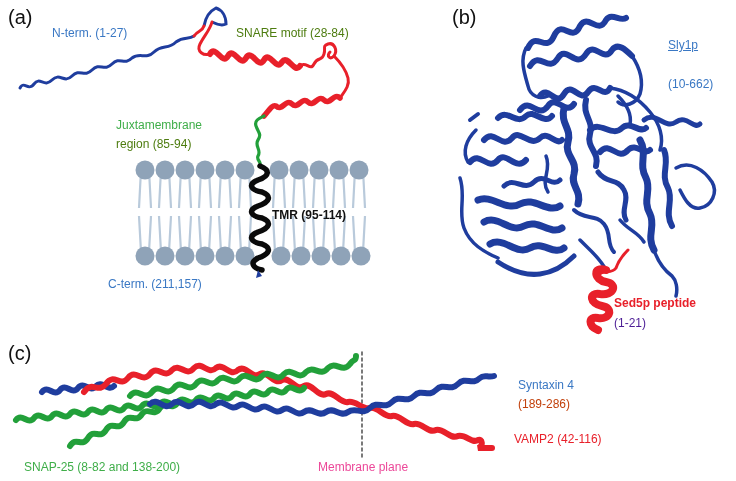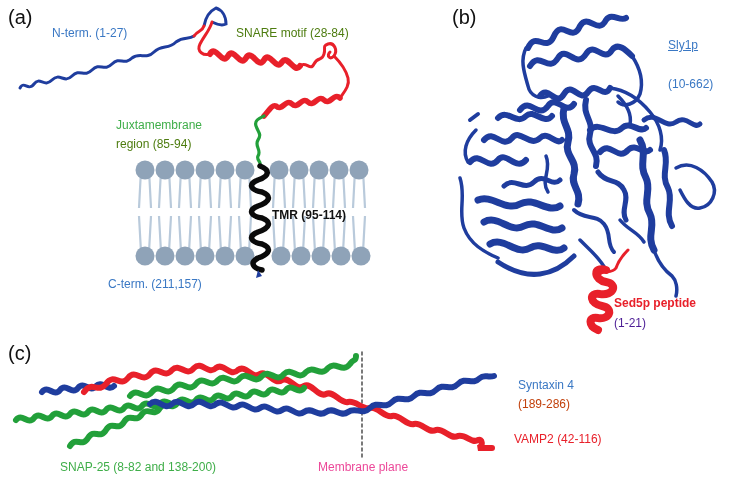--- a/index.html
+++ b/index.html
@@ -163,14 +163,14 @@
 <div class="lbl" style="left:108px; top:275px; color:#3a78c4;">C-term. (211,157)</div>
 
 <div class="lbl" style="left:668px; top:36px; color:#3a78c4;text-decoration:underline;">Sly1p</div>
 <div class="lbl" style="left:668px; top:75px; color:#3a78c4;">(10-662)</div>
 <div class="lbl" style="left:614px; top:294px; color:#e8202a;font-weight:bold;">Sed5p peptide</div>
 <div class="lbl" style="left:614px; top:314px; color:#4c1d95;">(1-21)</div>
 
 <div class="lbl" style="left:518px; top:376px; color:#3a78c4;">Syntaxin 4</div>
 <div class="lbl" style="left:518px; top:395px; color:#c2410c;">(189-286)</div>
 <div class="lbl" style="left:514px; top:430px; color:#e8202a;">VAMP2 (42-116)</div>
-<div class="lbl" style="left:24px; top:458px; color:#3fae49;margin-left:36px;">SNAP-25 (8-82 and 138-200)</div>
+<div class="lbl" style="left:24px; top:458px; color:#3fae49;">SNAP-25 (8-82 and 138-200)</div>
 <div class="lbl" style="left:318px; top:458px; color:#ec4899;">Membrane plane</div>
 
 </body></html>

